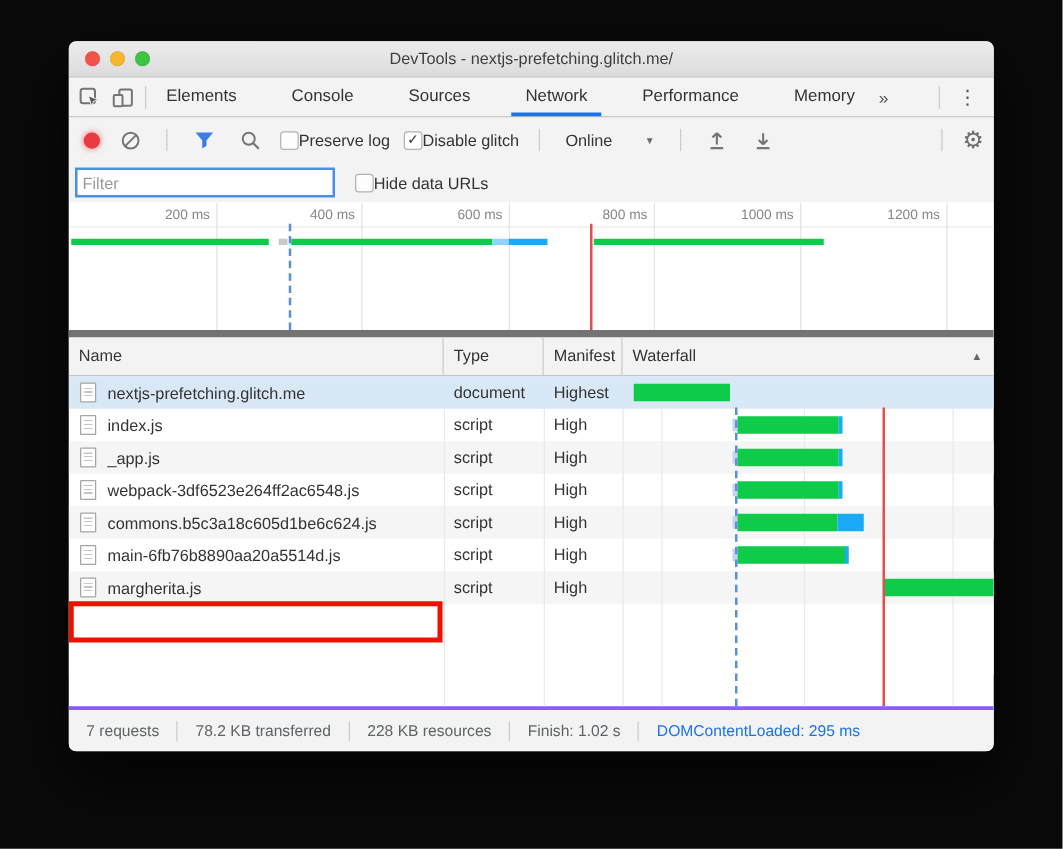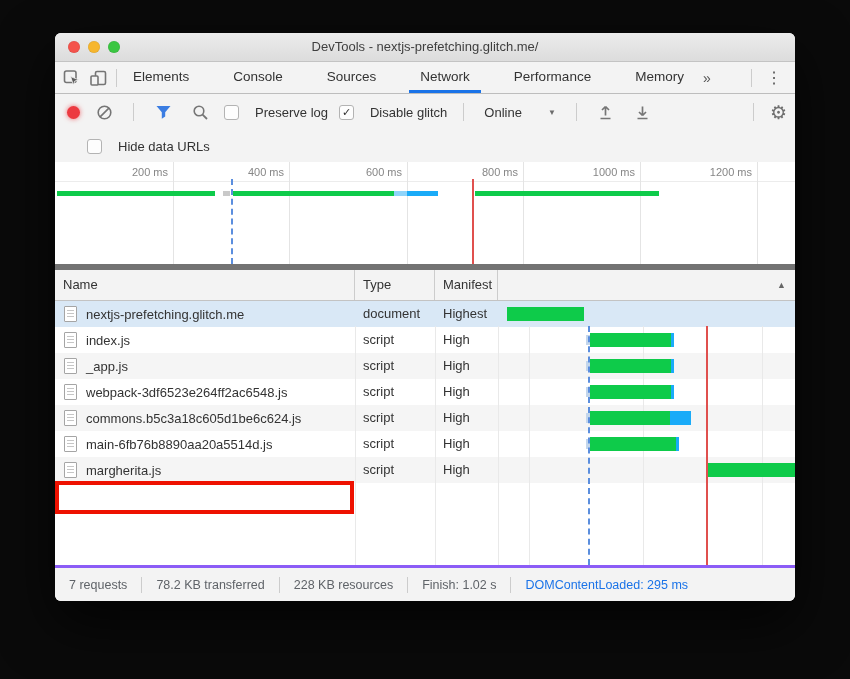--- a/index.html
+++ b/index.html
@@ -23,33 +23,33 @@
   .icon-btn{width:26px;height:26px;display:flex;align-items:center;justify-content:center;flex:none;}
   .vsep{width:1px;height:18px;background:#ccc;margin:0 5px;flex:none;}
   .tab{padding:0 11px;height:31px;line-height:30px;font-size:13.5px;color:#333;position:relative;flex:none;}
   .tab.active::after{content:"";position:absolute;left:0;right:0;bottom:0;height:3px;background:#1a73e8;}
   .tab-more{padding:0 8px;font-size:14px;color:#555;}
   .tab-spacer{flex:1;}
   .kebab{font-size:16px;color:#555;padding:0 9px;}
   
   .toolbar{height:36px;background:#f3f3f3;display:flex;align-items:center;padding:0 8px;gap:11px;}
   .rec-dot{width:13px;height:13px;border-radius:50%;background:#ec3a41;box-shadow:0 0 5px rgba(236,58,65,.75);flex:none;margin-left:4px;}
-  .chk{display:flex;align-items:center;gap:16px;flex:none;}
+  .chk{display:flex;align-items:center;gap:0;flex:none;}
   .checkbox{width:13px;height:13px;border:1px solid #b3b3b3;border-radius:3px;background:#fdfdfd;
     display:inline-flex;align-items:center;justify-content:center;font-size:11px;line-height:11px;color:#2f2f2f;flex:none;}
   .throttle{display:flex;align-items:center;gap:26px;flex:none;padding:0 4px;}
   .dd-arrow{font-size:8px;color:#6b6b6b;}
   .flex-spacer{flex:1;}
   .gear{font-size:19px;color:#6e6e6e;line-height:19px;}
   
   .filterrow{height:32px;background:#f3f3f3;display:flex;align-items:center;}
   .filter-input{margin-left:5px;width:196px;height:18px;border:2px solid #4b8fe2;background:#fff;
     font:13px "Liberation Sans",sans-serif;padding:1px 4px;outline:none;color:#333;}
   .filter-input::placeholder{color:#9a9a9a;}
-  .filterrow .chk{margin-left:32px;}
+  .filterrow .chk{margin-left:16px;}
   
   .pillsrow{height:29px;background:#f3f3f3;border-bottom:1px solid #c3c3c3;display:flex;align-items:center;padding-left:7px;}
   .pill{padding:2px 7px;margin-right:7px;color:#333;border-radius:10px;flex:none;}
   .pill.active{background:#8f8f8f;color:#fff;}
   
   .overview{height:102px;background:#fff;border-bottom:6px solid #737373;position:relative;overflow:hidden;}
   .ov-grid{position:absolute;top:0;bottom:0;width:1px;background:#e4e4e4;}
   .ov-label{position:absolute;top:4px;transform:translateX(-100%);padding-right:5px;font-size:11px;color:#868686;white-space:nowrap;}
   .ov-ruler{position:absolute;left:0;right:0;top:19px;height:1px;background:#ececec;}
   .ov-line{position:absolute;top:17px;bottom:0;width:0;}
@@ -178,20 +178,21 @@
         <path d="M8.5 11.5 V2.5 M8.5 11.5 L5 8 M8.5 11.5 L12 8" fill="none" stroke="#757575" stroke-width="1.7"></path>
         <line x1="3.5" y1="14.5" x2="13.5" y2="14.5" stroke="#757575" stroke-width="1.7"></line>
       </svg>
     </div>
     <div class="flex-spacer"></div>
     <div class="vsep"></div>
     <div class="gear">⚙</div>
   </div>
 
   <div class="filterrow">
+    <input class="filter-input" value="" placeholder="Filter" style="">
     <div class="chk">
       <span class="checkbox" id="cb-hideurls"></span>
       <span>Hide data URLs</span>
     </div>
   </div>
 
 
   <div class="overview" id="overview-host">
     <div class="ov-ruler"></div>
   <div class="ov-grid" style="left: 118px;"></div>
@@ -213,20 +214,21 @@
       <div class="ov-bar" style="left: 352px; width: 31px; background: rgb(26, 171, 248);"></div>
       <div class="ov-bar" style="left: 420px; width: 184px; background: rgb(14, 203, 74);"></div>
       <div class="ov-line dcl" style="left: 176px;"></div>
       <div class="ov-line load" style="left: 417px;"></div>
     </div>
 
   <div class="thead">
     <div class="th" style="width:300px">Name</div>
     <div class="th" style="width:80px">Type</div>
     <div class="th" style="width:63px">Manifest</div>
+    <div class="th last">Waterfall</div>
     <div class="sort-arrow">▲</div>
   </div>
 
   <div class="tbody" id="rows-host">
       <div class="row selected">
         <div class="c-name">
           <div class="file-icon"></div>
           <span>nextjs-prefetching.glitch.me</span>
         </div>
         <div class="c-type">document</div>

